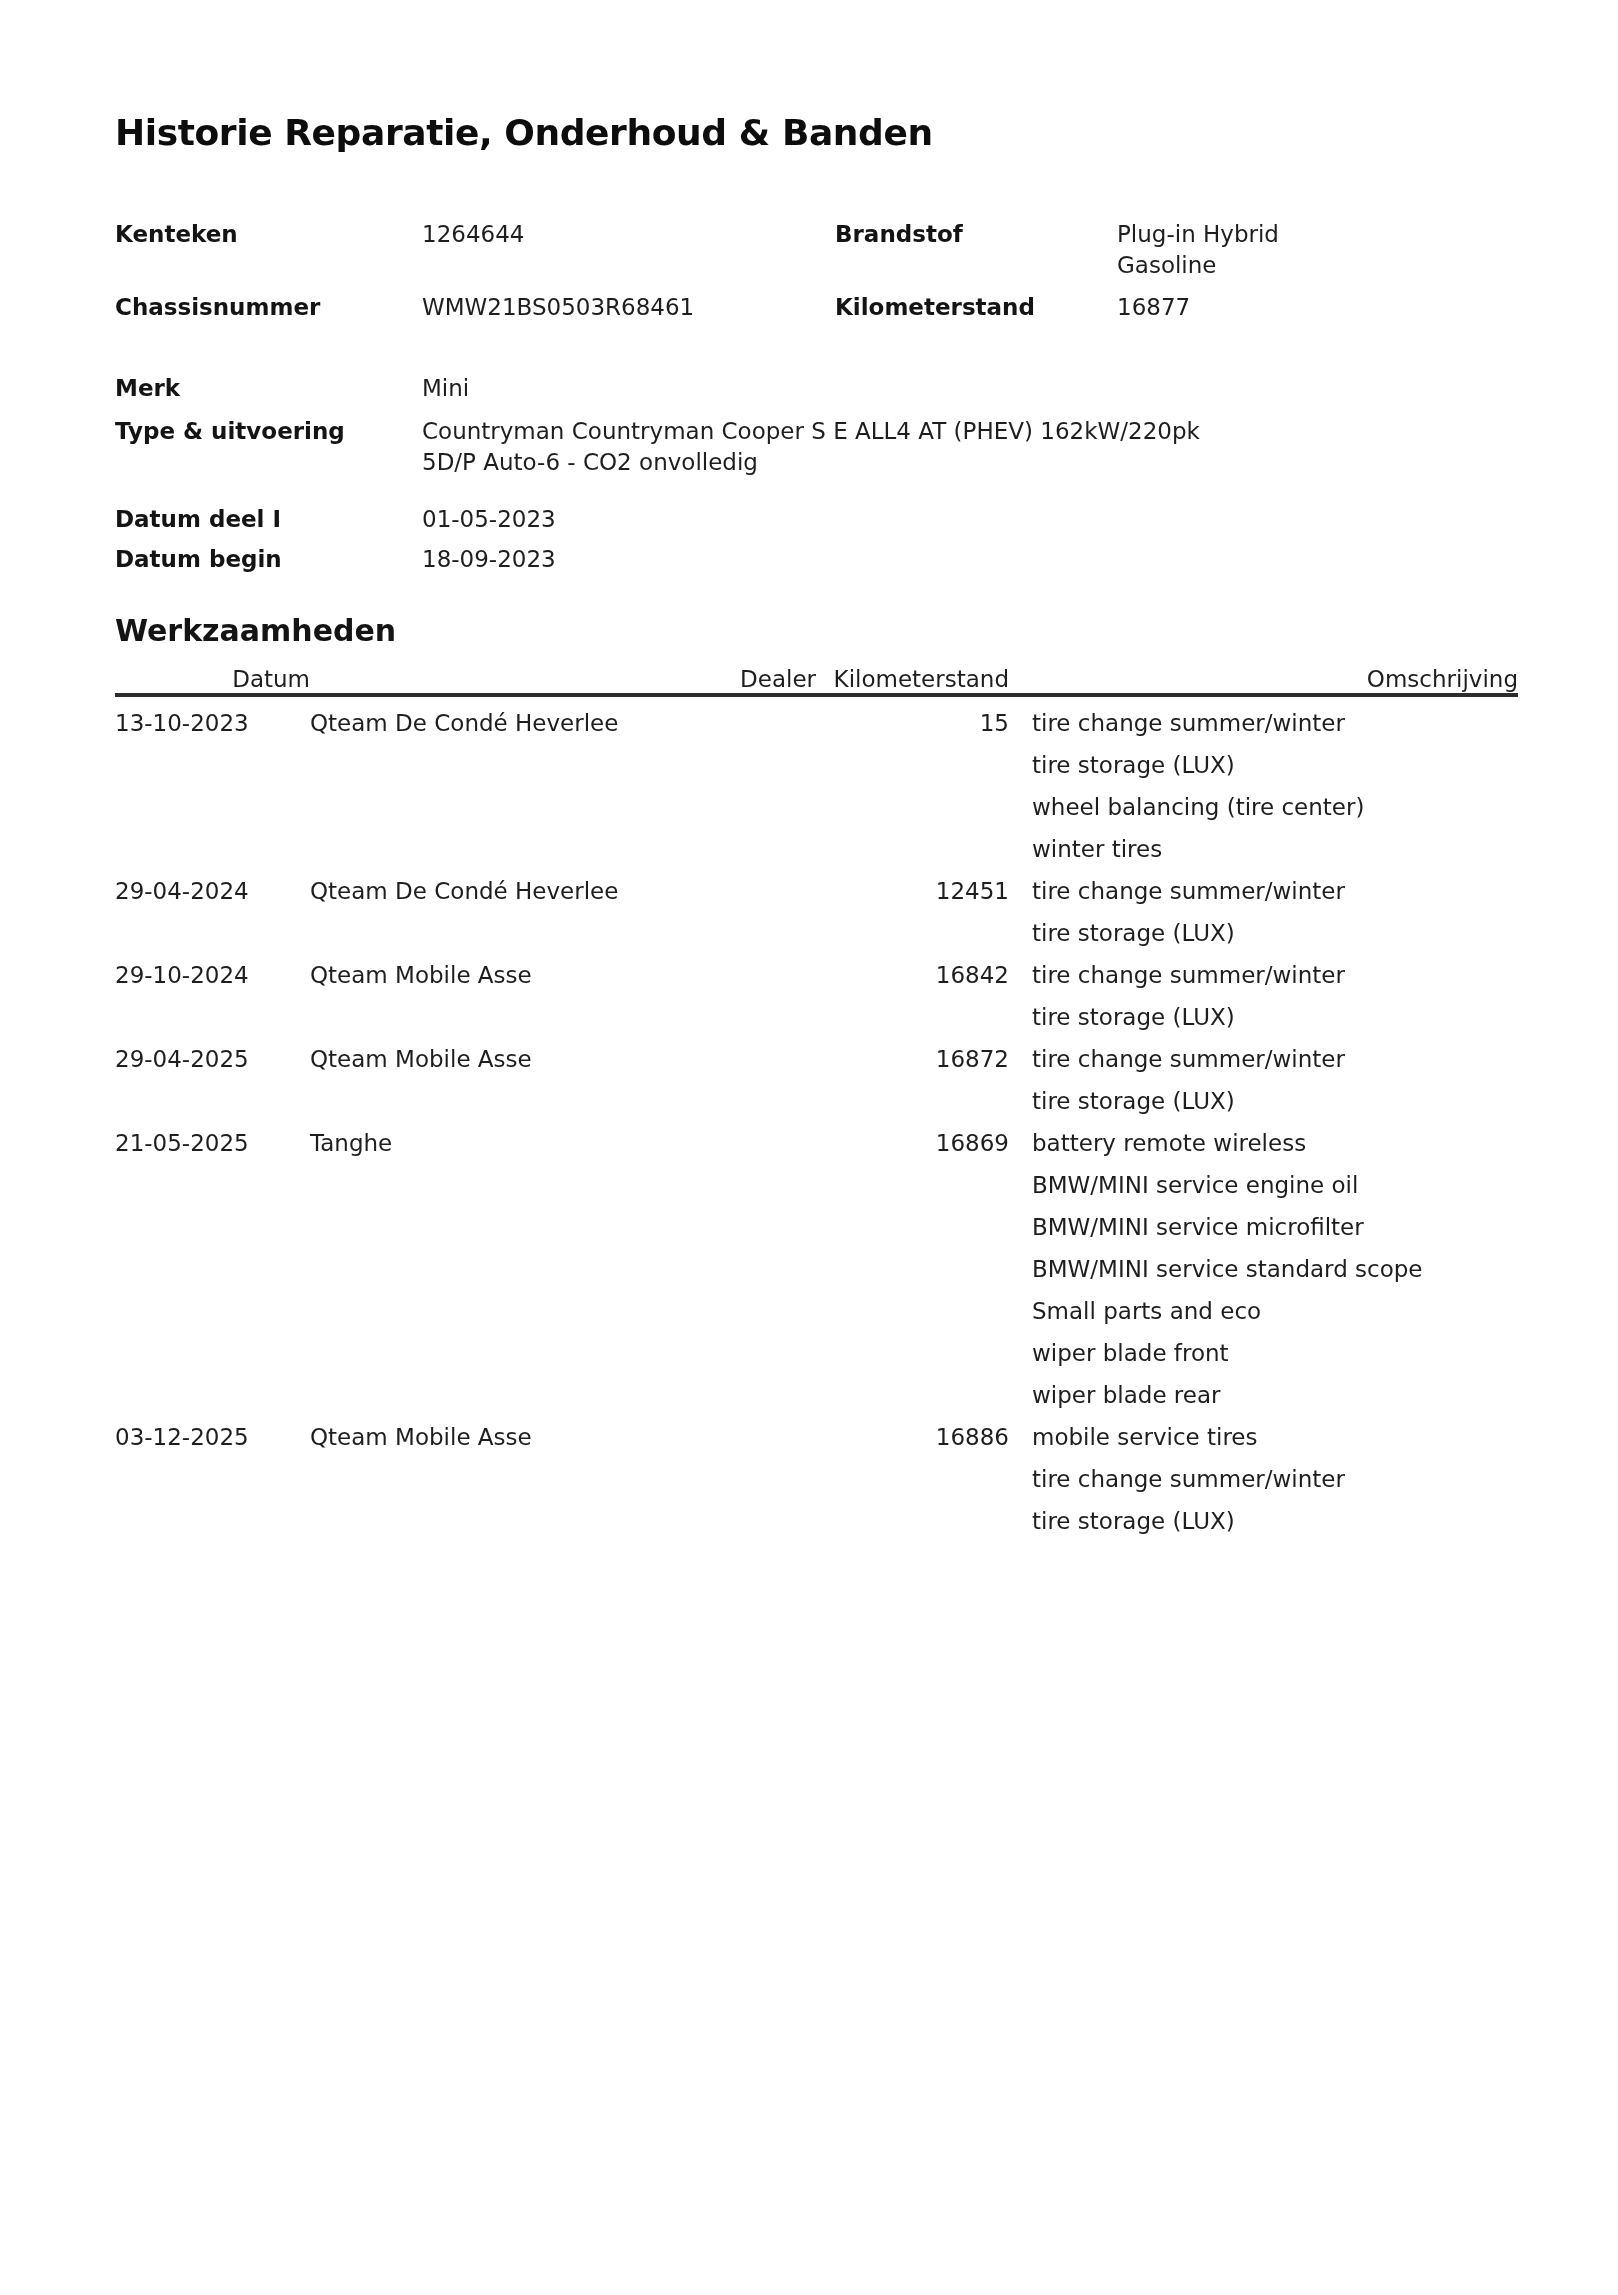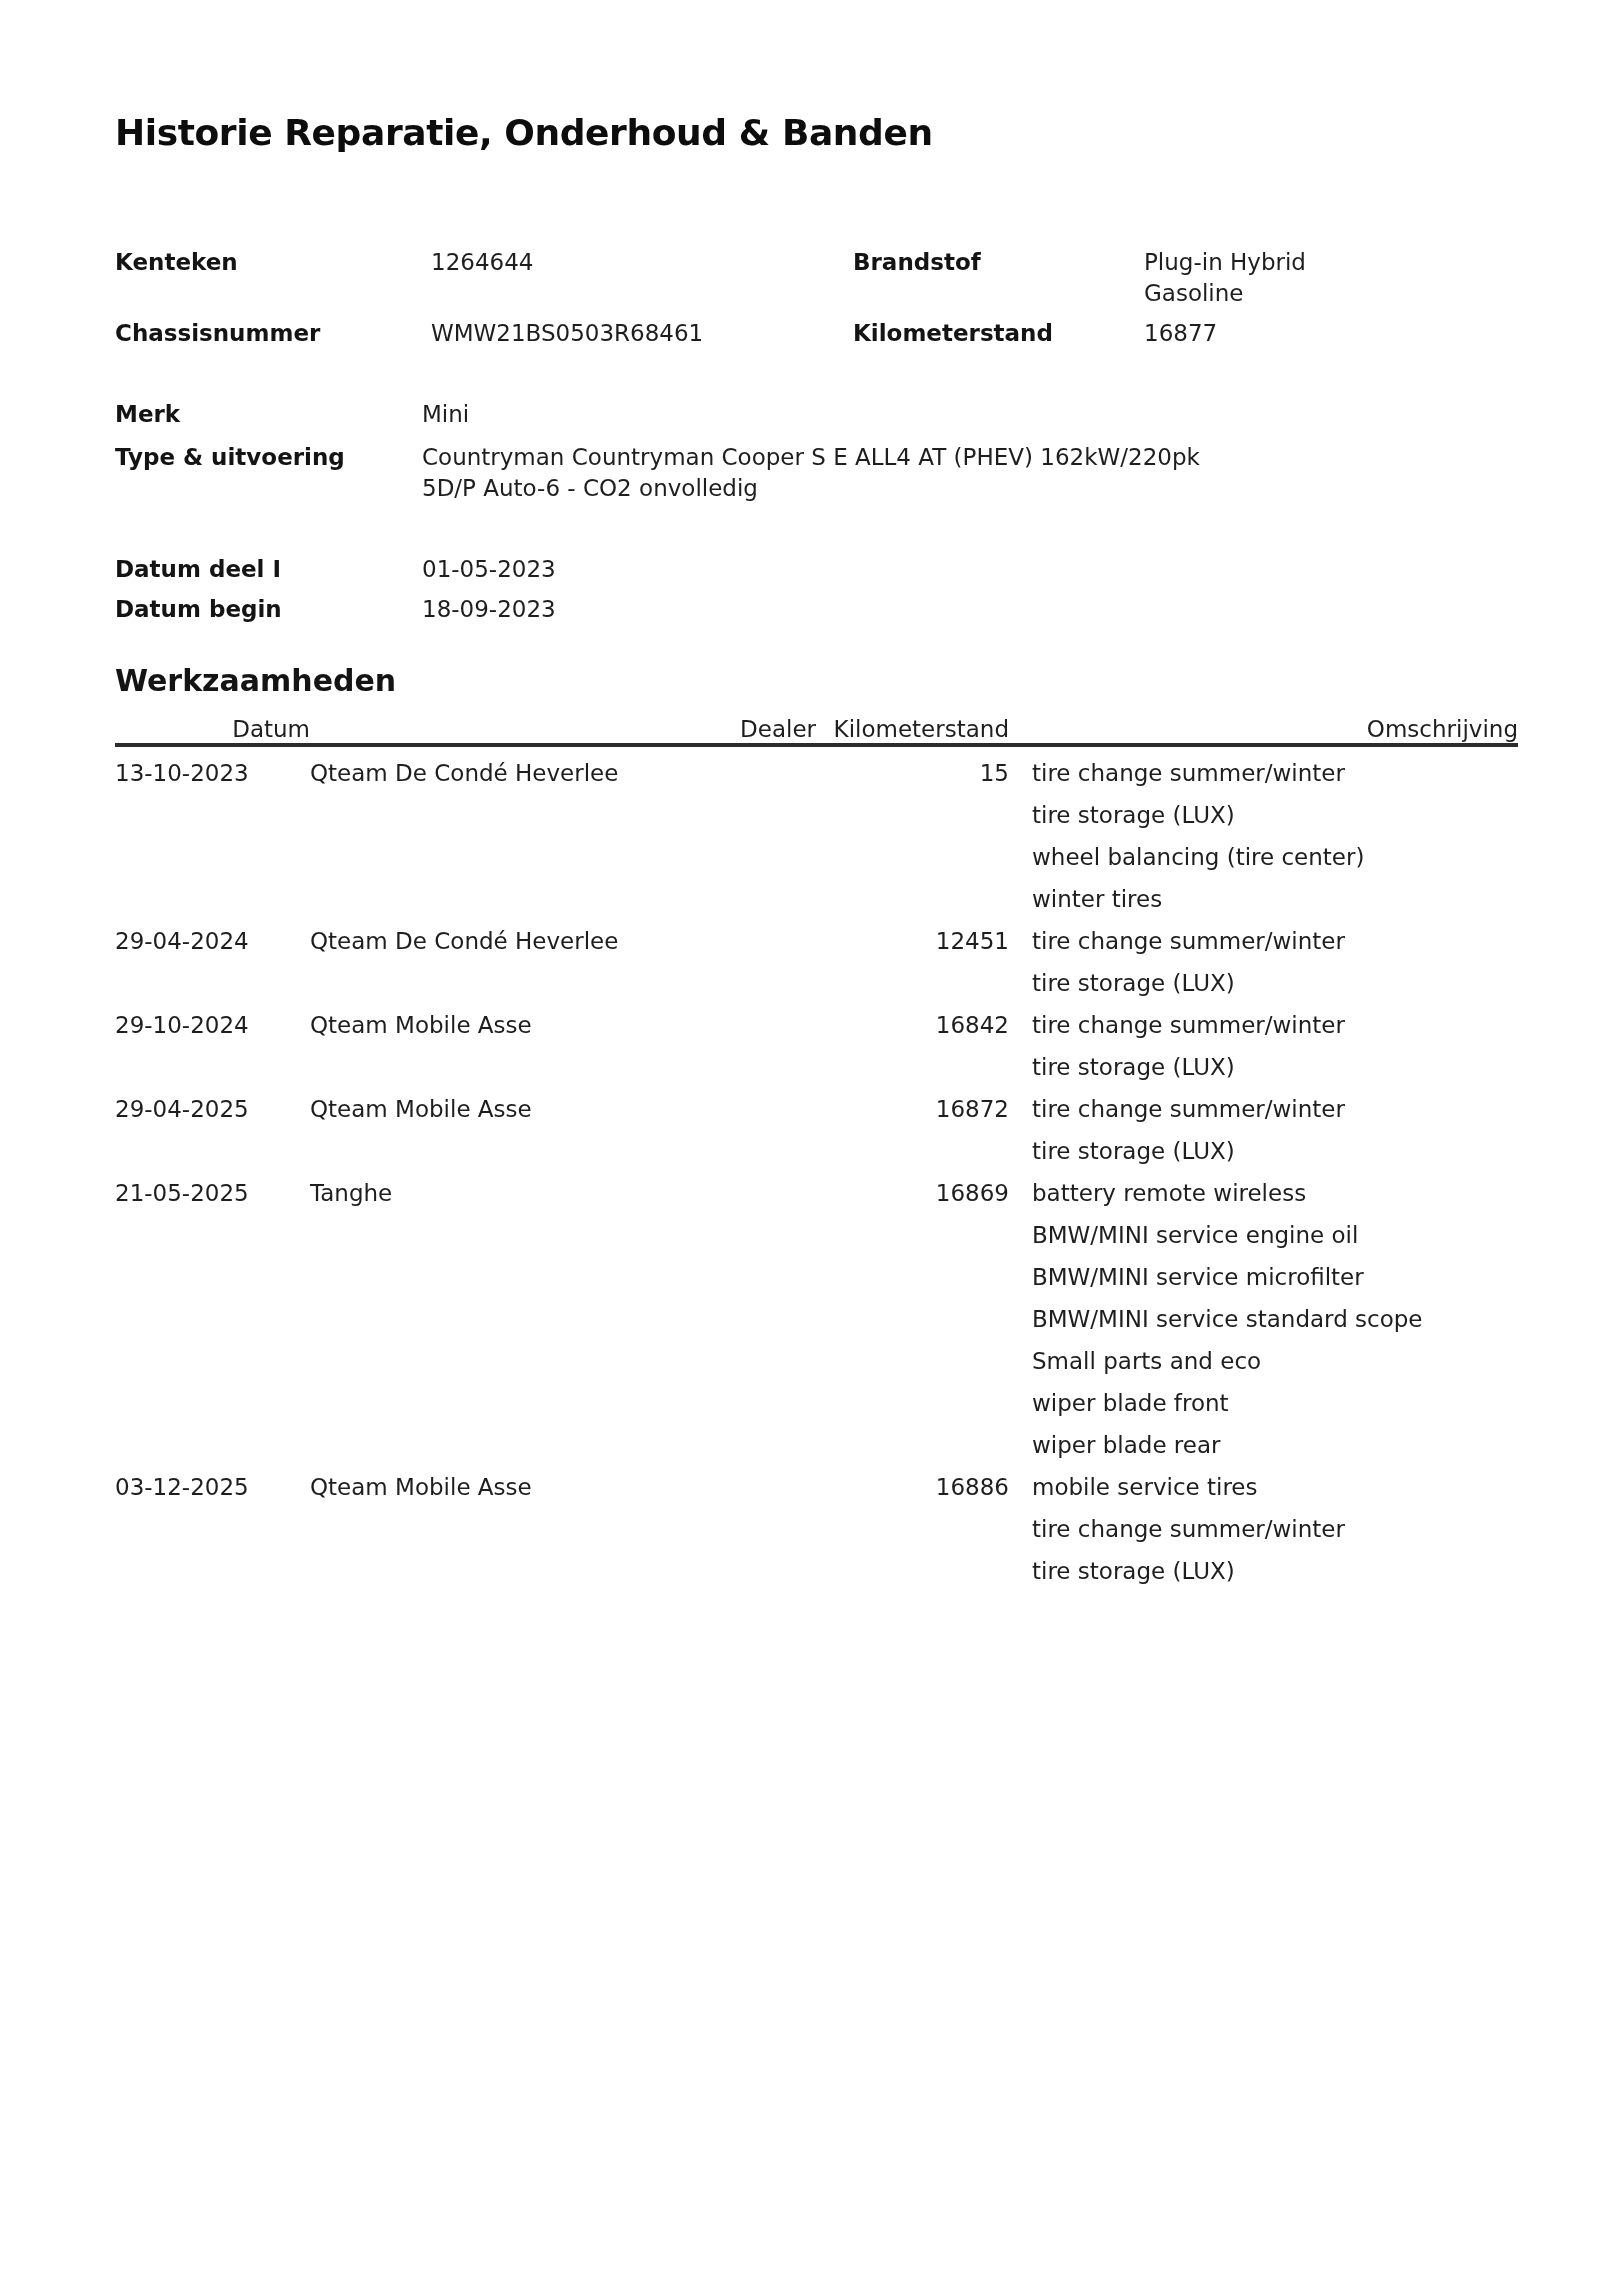--- a/index.html
+++ b/index.html
@@ -30,32 +30,31 @@
     color: #0d0d0d;
     letter-spacing: -0.4px;
   }
   .info-grid {
     display: grid;
     line-height: 31px;
   }
   .grid-4col {
     grid-template-columns: 307px 413px 282px 1fr;
     row-gap: 11px;
-    margin-top: 92px;
-    gap: 9px;
+    margin-top: 64px;
   }
   .grid-2col {
     grid-template-columns: 307px 1fr;
   }
   .grid-merk {
     margin-top: 50px;
     row-gap: 11.8px;
   }
   .grid-datum {
-    margin-top: 50px;
+    margin-top: 26px;
     row-gap: 9.3px;
   }
   .label { font-weight: bold; color: #141414; }
   .value { font-weight: normal; }
   .value-wrap { max-width: 877px; }
   .section-heading {
     margin-top: 40px;
     font-weight: bold;
     font-size: 30px;
     color: #141414;

